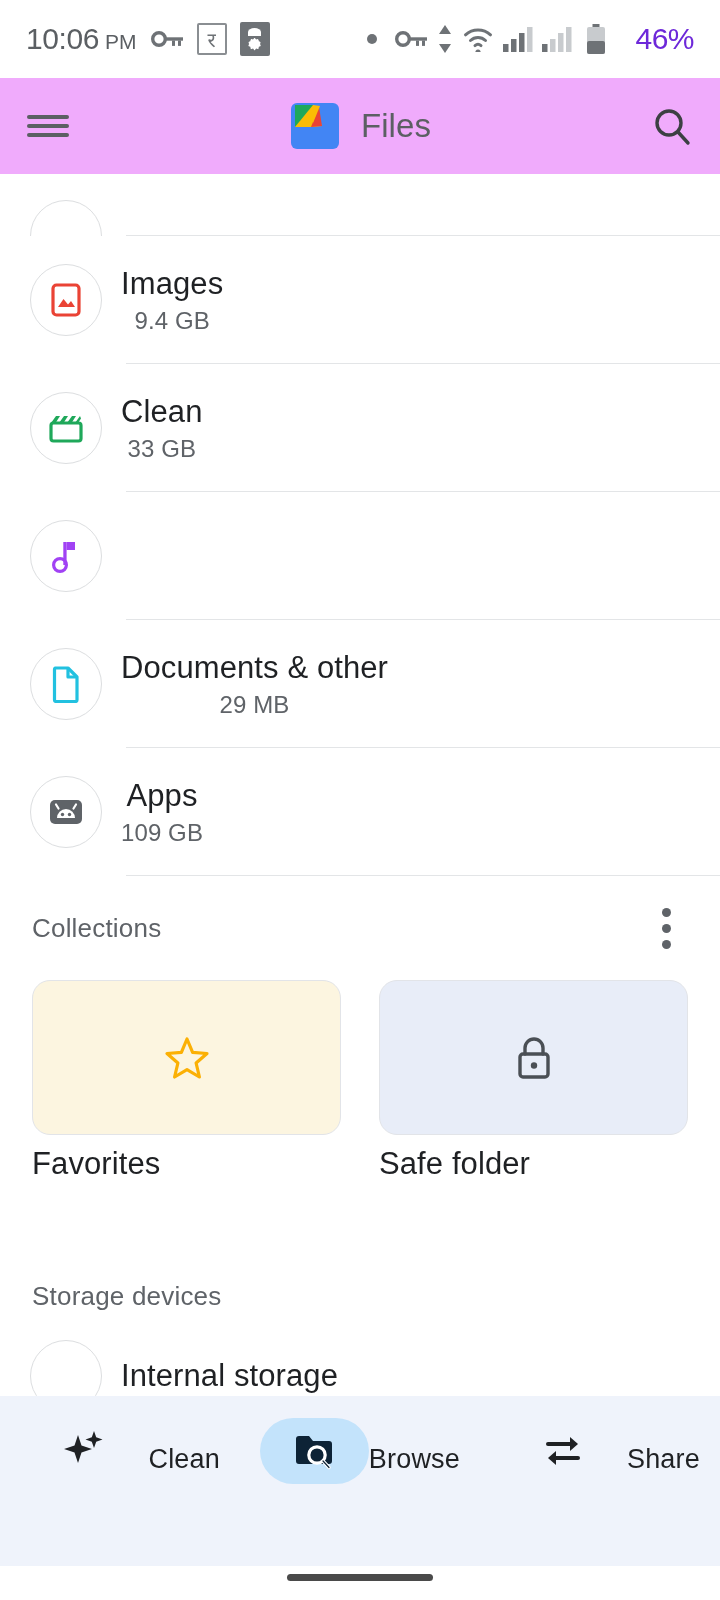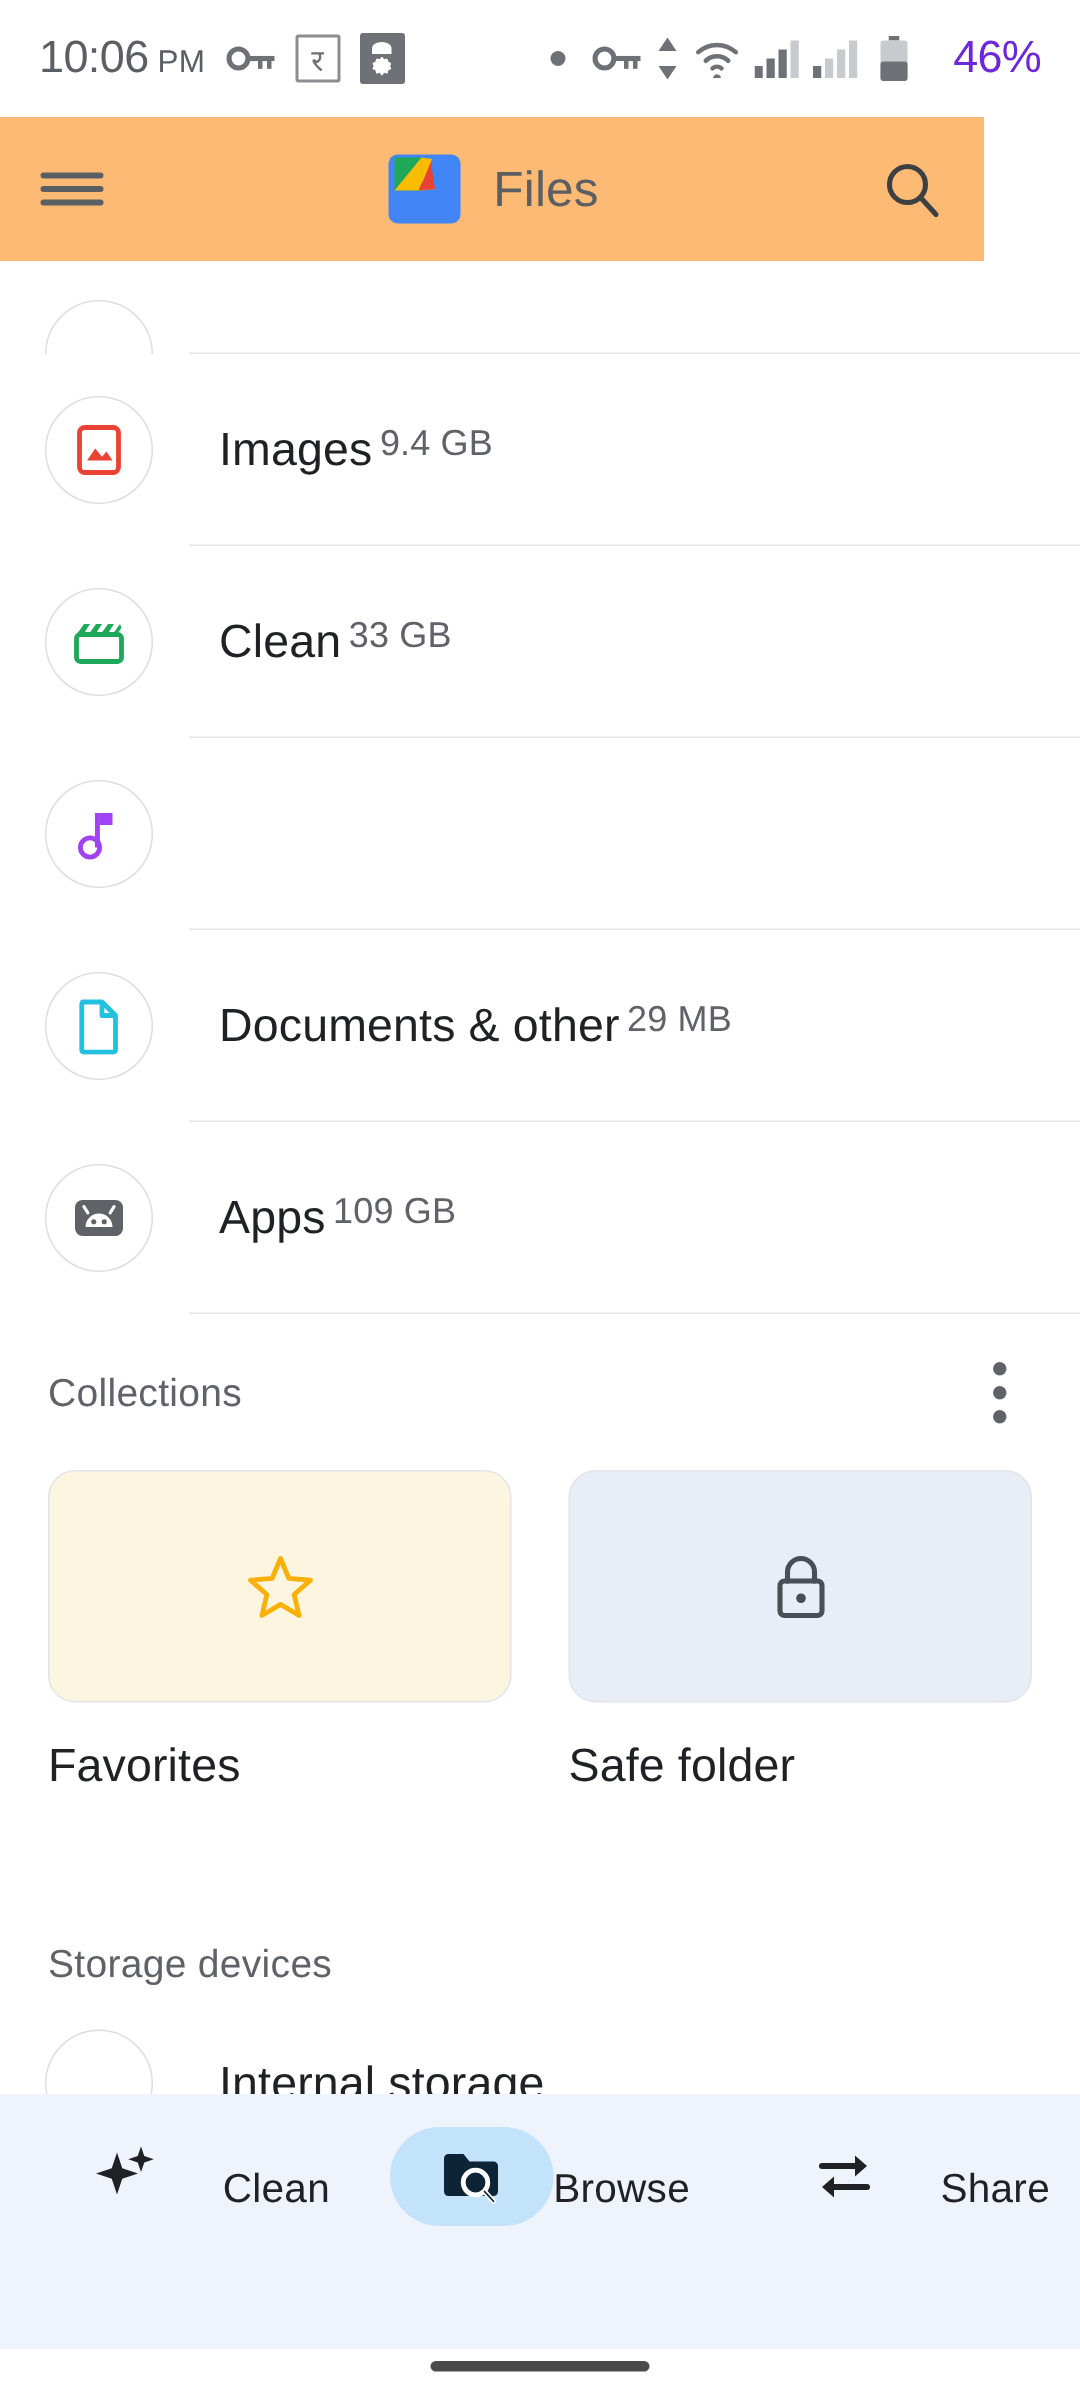--- a/index.html
+++ b/index.html
@@ -35,43 +35,43 @@
     width:30px; height:34px; background:#6e7276; border-radius:2px;
     display:flex; flex-direction:column; align-items:center; justify-content:center; gap:2px;
   }
   .sb-badge .b1 { width:13px; height:8px; background:#fff; border-radius:50% 50% 0 0; }
   .sb-badge .b2 { width:13px; height:13px; background:#fff; border-radius:50%;
                   clip-path:polygon(50% 0,62% 16%,79% 10%,83% 28%,100% 34%,92% 50%,100% 66%,83% 72%,79% 90%,62% 84%,50% 100%,38% 84%,21% 90%,17% 72%,0 66%,8% 50%,0 34%,17% 28%,21% 10%,38% 16%); }
   .sb-dot { width:10px; height:10px; border-radius:50%; background:#6e7276; }
 
   
   .appbar {
-    position:absolute; top:78px; left:0; width:656px; height:96px;
-    display:flex; align-items:center; background:#fdba74;
+    position:absolute; top:78px; left:0; width:720px; height:96px;
+    display:flex; align-items:center; background:#f0abfc;
   }
   .ab-menu { width:96px; display:flex; align-items:center; justify-content:center; cursor:pointer; }
   .ab-menu .bar { width:42px; height:4px; background:#5b5f63; border-radius:2px; margin:5px 0; display:block; }
   .ab-center { flex:1; display:flex; align-items:center; justify-content:center; gap:20px; }
   .ab-title { font-size:33px; color:#5b5f63; letter-spacing:0.1px; }
   .ab-search { width:96px; display:flex; align-items:center; justify-content:center; cursor:pointer; }
 
   .logo { width:52px; height:50px; position:relative; }
 
   
   .content { position:absolute; top:174px; left:0; width:720px; height:1222px; overflow:hidden; background:#fff; }
 
   .cat-row {
     position:relative; height:128px;
     display:flex; align-items:center; padding-left:30px;
   }
   .cat-icon-wrap {
     width:72px; height:72px; border-radius:50%; border:1.6px solid #dcdee0;
     display:flex; align-items:center; justify-content:center; flex:0 0 auto;
   }
-  .cat-text { margin-left:44px; display:flex; flex-direction:row; justify-content:center; gap:5px; }
+  .cat-text { margin-left:19px; display:flex; flex-direction:column; justify-content:center; gap:5px;align-items:center; }
   .cat-name { font-size:31px; color:#1f2124; letter-spacing:0.1px; }
   .cat-size { font-size:24px; color:#5f6368; letter-spacing:0.1px; }
   .cat-div { position:absolute; left:126px; right:0; bottom:0; height:1.5px; background:#e3e5e7; }
 
   
   .cat-row.clipped { height:62px; align-items:flex-end; overflow:hidden; }
   .cat-row.clipped .cat-icon-wrap { margin-bottom:-36px; }
   .cat-row.clipped .cat-text { margin-bottom:-28px; }
 
   
@@ -83,21 +83,21 @@
   .kebab { width:56px; height:56px; display:flex; flex-direction:column; align-items:center; justify-content:center; gap:7px; cursor:pointer; }
   .kebab i { width:9px; height:9px; border-radius:50%; background:#5f6368; display:block; }
 
   
   .cards { display:flex; gap:38px; padding:0 32px; }
   .card-col { flex:1; display:flex; flex-direction:column; }
   .card-tile {
     height:155px; border-radius:18px; border:1.5px solid #e2e4e8;
     display:flex; align-items:center; justify-content:center; cursor:pointer;
   }
-  .card-label { font-size:31px; color:#1f2124; margin-top:24px; letter-spacing:0.1px; }
+  .card-label { font-size:31px; color:#1f2124; margin-top:11px; letter-spacing:0.1px; }
 
   
   .bottomnav {
     position:absolute; left:0; bottom:34px; width:720px; height:170px;
     background:#eff3fb; display:flex; align-items:flex-start; justify-content:space-around;
     padding-top:22px;
   }
   .nav-item { width:200px; display:flex; flex-direction:row; align-items:center; cursor:pointer; }
   .nav-pill {
     width:132px; height:66px; border-radius:33px;

